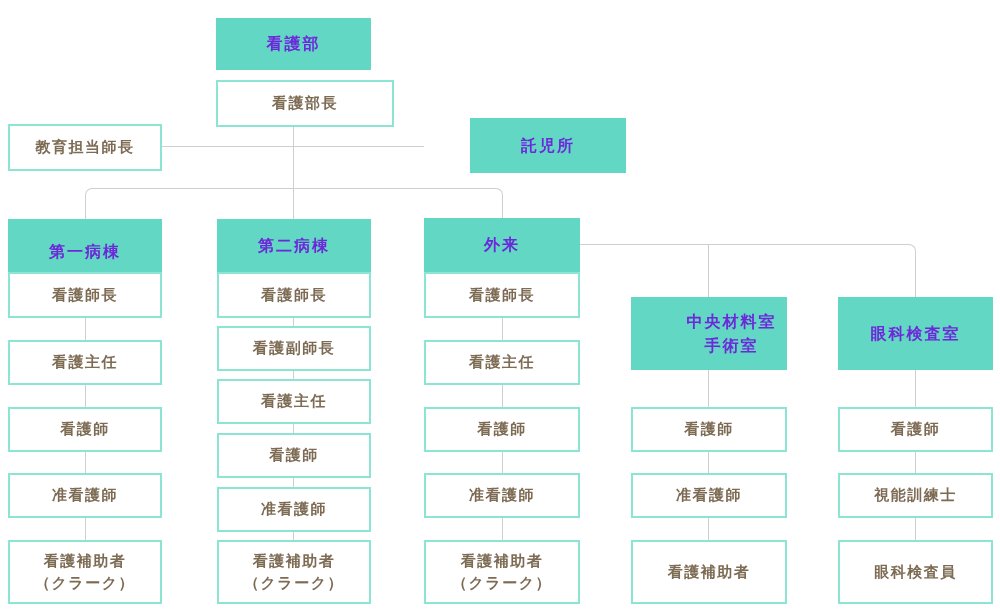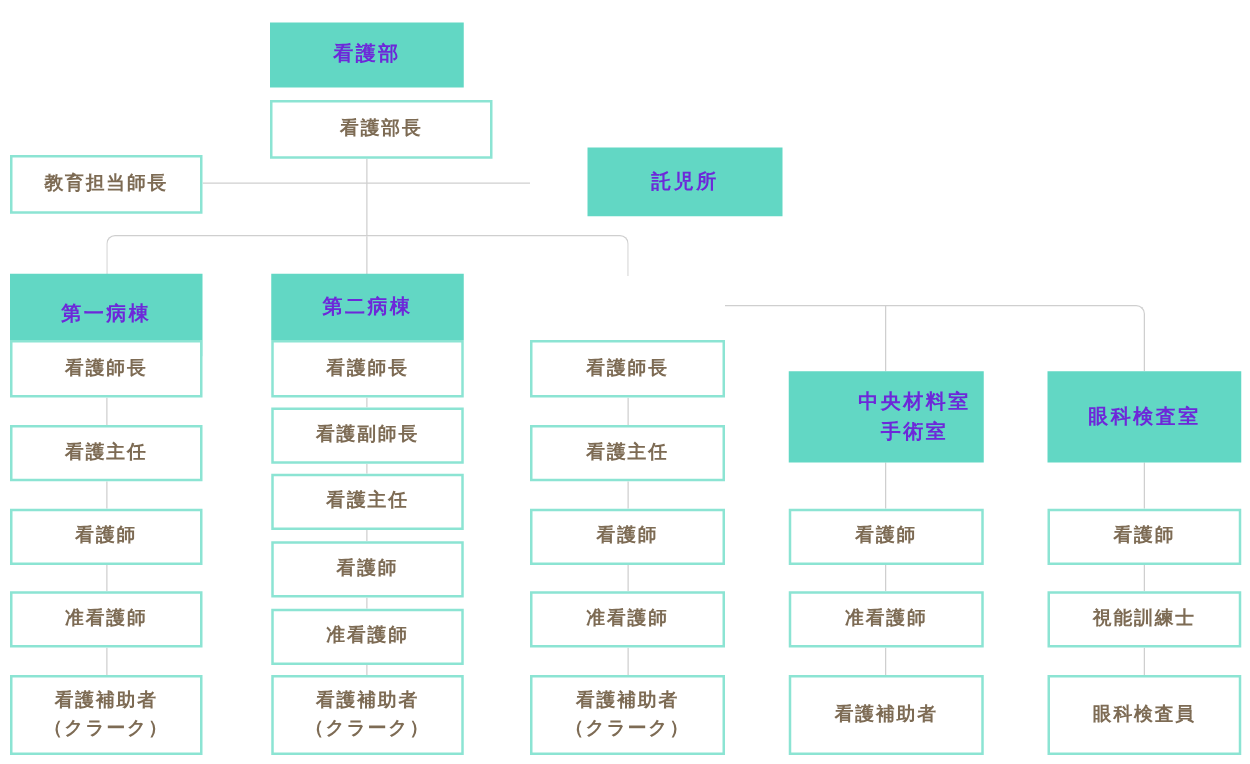--- a/index.html
+++ b/index.html
@@ -81,20 +81,21 @@
 
   <div class="box teal" style="left:217px;top:219px;width:154px;height:53px;">第二病棟</div>
   <div class="box white" style="left:217px;top:272px;width:154px;height:46px;">看護師長</div>
   <div class="box white" style="left:217px;top:326px;width:154px;height:45px;">看護副師長</div>
   <div class="box white" style="left:217px;top:379px;width:154px;height:45px;">看護主任</div>
   <div class="box white" style="left:217px;top:433px;width:154px;height:45px;">看護師</div>
   <div class="box white" style="left:217px;top:487px;width:154px;height:45px;">准看護師</div>
   <div class="box white" style="left:217px;top:540px;width:154px;height:64px;">看護補助者
 （クラーク）</div>
 
+  <div class="box teal" style="left:424px;top:218px;width:156px;height:54px;">外来</div>
   <div class="box white" style="left:424px;top:272px;width:156px;height:46px;">看護師長</div>
   <div class="box white" style="left:424px;top:340px;width:156px;height:45px;">看護主任</div>
   <div class="box white" style="left:424px;top:407px;width:156px;height:45px;">看護師</div>
   <div class="box white" style="left:424px;top:473px;width:156px;height:45px;">准看護師</div>
   <div class="box white" style="left:424px;top:540px;width:156px;height:64px;">看護補助者
 （クラーク）</div>
 
   <div class="box teal" style="left:631px;top:297px;width:156px;height:73px;padding-left:45px;">中央材料室
 手術室</div>
   <div class="box white" style="left:631px;top:407px;width:156px;height:45px;">看護師</div>

